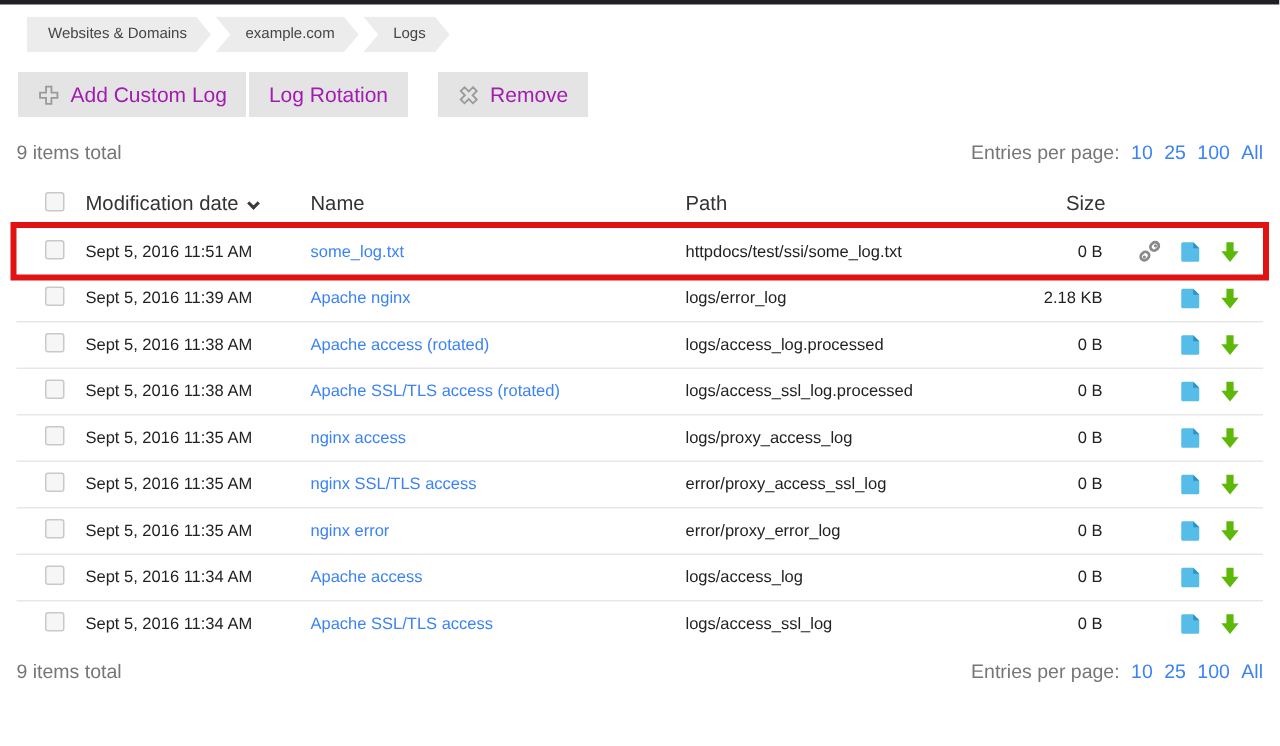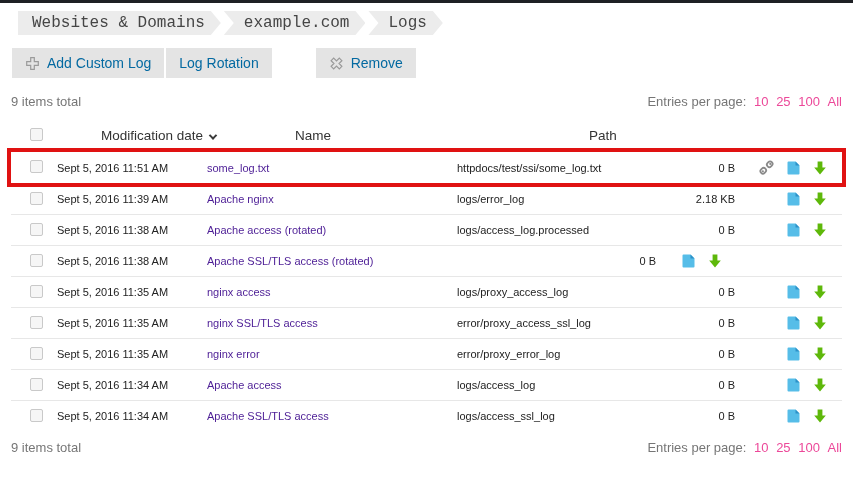--- a/index.html
+++ b/index.html
@@ -3,56 +3,56 @@
 <meta charset="utf-8">
 <style>
   * { margin:0; padding:0; box-sizing:border-box; }
   html,body { width:853px; height:497px; background:#fff; overflow:hidden;
     font-family:"Liberation Sans", sans-serif; color:#222; }
   .topbar { height:3px; background:#1e2024; }
   .page { padding:0 11px; }
 
   
   .breadcrumb { display:flex; margin:8px 0 0 7px; }
-  .crumb { background:#ececec; color:#454545; font-size:16px; line-height:24px;
+  .crumb { background:#ececec; color:#454545; font-size:10px; line-height:24px;
     padding:0 16px 0 14px; position:relative; cursor:pointer;
-    clip-path:polygon(0 0, calc(100% - 10px) 0, 100% 50%, calc(100% - 10px) 100%, 0 100%);font-family:Liberation Mono, monospace; }
+    clip-path:polygon(0 0, calc(100% - 10px) 0, 100% 50%, calc(100% - 10px) 100%, 0 100%); }
   .crumb + .crumb { margin-left:3px; padding-left:20px;
     clip-path:polygon(0 0, calc(100% - 10px) 0, 100% 50%, calc(100% - 10px) 100%, 0 100%, 10px 50%); }
 
   
   .page-title { font-size:26px; font-weight:400; color:#3c4043; margin:11px 0 0 1px; letter-spacing:0; }
   .page-title .domain { color:#55a9e0; cursor:pointer; }
 
   
   .toolbar { display:flex; margin:13px 0 0 1px; }
   .btn { display:inline-flex; align-items:center; gap:7px; height:30px; padding:0 13px;
-    background:#e4e4e4; border:none; font-size:14px; color:#0369a1; cursor:pointer;
+    background:#e4e4e4; border:none; font-size:14px; color:#a21caf; cursor:pointer;
     font-family:"Liberation Sans", sans-serif; }
   .btn + .btn { margin-left:2px; }
-  .btn.separate { margin-left:44px; }
+  .btn.separate { margin-left:20px; }
   .btn svg { display:block; }
 
   
   .summary { display:flex; justify-content:space-between; align-items:flex-end;
     font-size:13px; color:#767676; margin:16px 0 0 0; }
-  .pagesize a { color:#ec4899; text-decoration:none; cursor:pointer; margin-left:4px; }
+  .pagesize a { color:#3b82f6; text-decoration:none; cursor:pointer; margin-left:4px; }
 
   
   .table { margin-top:13px; }
   .trow, .thead { display:grid;
     grid-template-columns:27px 150px 250px 201px 79px 1fr;
     align-items:center; padding-left:19px; min-height:31px; }
-  .thead { color:#333; font-size:13.5px; min-height:30px; padding-bottom:3px;gap:44px; }
+  .thead { color:#333; font-size:13.5px; min-height:30px; padding-bottom:3px; }
   .trow { border-top:1px solid #e7e7e7; font-size:11px; background:#fff; }
   .trow:first-of-type { border-top:none; }
   .trow.highlighted { position:relative; z-index:2; box-shadow:0 0 0 4px #e01212; border-top:none; }
   .c-size { text-align:right; padding-right:2px; }
   .c-icons { display:flex; justify-content:flex-end; align-items:center; gap:9px; padding-right:13px; }
-  .link { color:#4c1d95; text-decoration:none; cursor:pointer; }
+  .link { color:#3b82f6; text-decoration:none; cursor:pointer; }
   .checkbox { width:13px; height:13px; border:1px solid #c9c9c9; background:#f6f6f6;
     border-radius:2px; display:inline-block; cursor:pointer; }
   .sort-caret { display:inline-block; width:6px; height:6px; border-right:2px solid #3a3a3a;
     border-bottom:2px solid #3a3a3a; transform:rotate(45deg) translate(-1px,-1px);
     margin-left:7px; }
   .thead .c-date { cursor:pointer; }
   .icon { display:inline-flex; width:18px; height:18px; align-items:center; justify-content:center; cursor:pointer; }
   .footer { margin-top:9px; }
 </style>
 </head>
@@ -187,20 +187,21 @@
                 <path d="M5.6 1.5 h4.8 v6 h3.4 L8 14.6 2.2 7.5 h3.4 z" fill="#5eb80a"></path>
               </svg>
       </span>
     </div>
   </div>
 
   <div class="trow">
     <div class="cell"><span class="checkbox"></span></div>
     <div class="cell c-date">Sept 5, 2016 11:38 AM</div>
     <div class="cell"><a class="link c-name">Apache SSL/TLS access (rotated)</a></div>
+    <div class="cell c-path">logs/access_ssl_log.processed</div>
     <div class="cell c-size">0 B</div>
     <div class="cell c-icons">
 
       <span class="icon file">
         <svg width="15" height="16" viewBox="0 0 15 16">
                 <path d="M2.5 1.5 h7 l4 4 v8 a1 1 0 0 1 -1 1 h-10 a1 1 0 0 1 -1 -1 v-11 a1 1 0 0 1 1 -1 z" fill="#56bde8"></path>
                 <path d="M9.5 1.5 l4 4 h-4 z" fill="#2d91c8"></path>
               </svg>
       </span>
       <span class="icon download">

